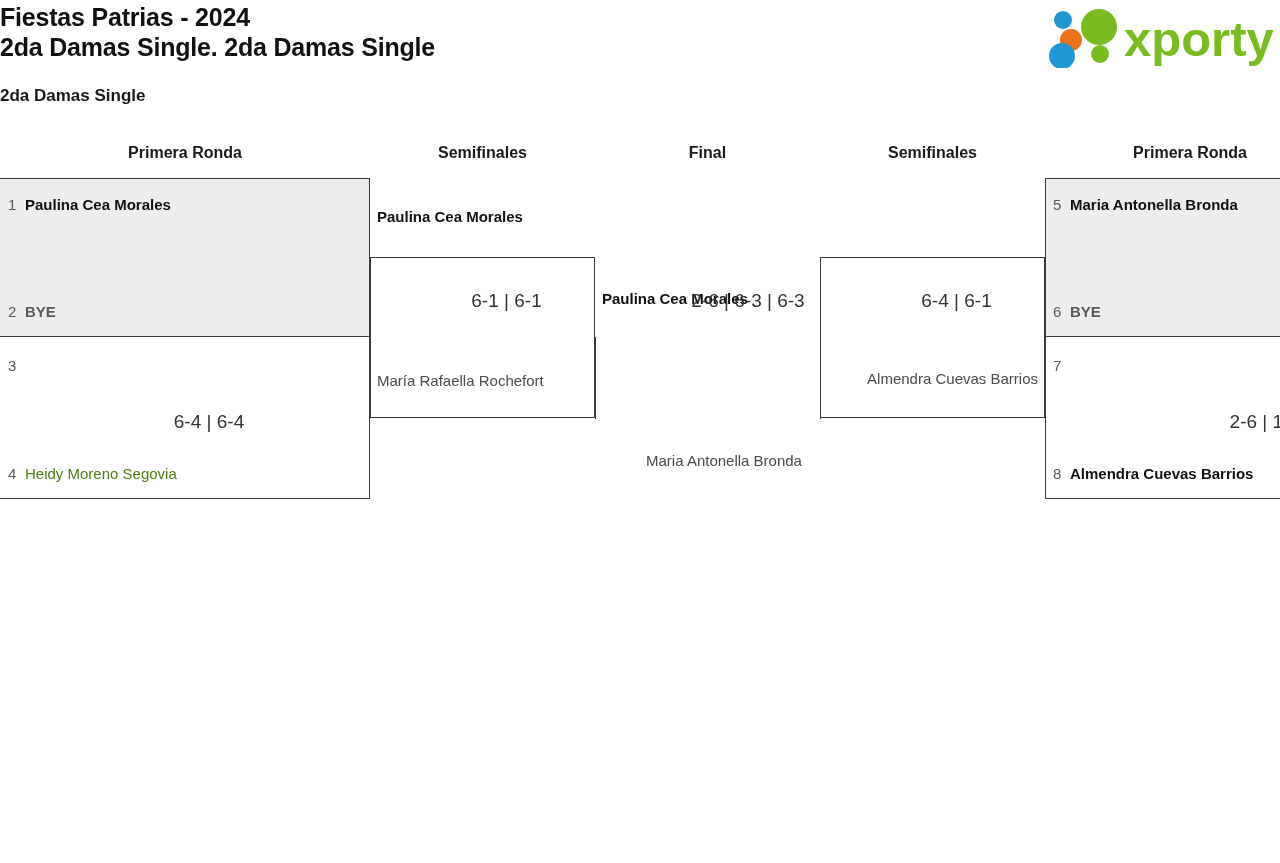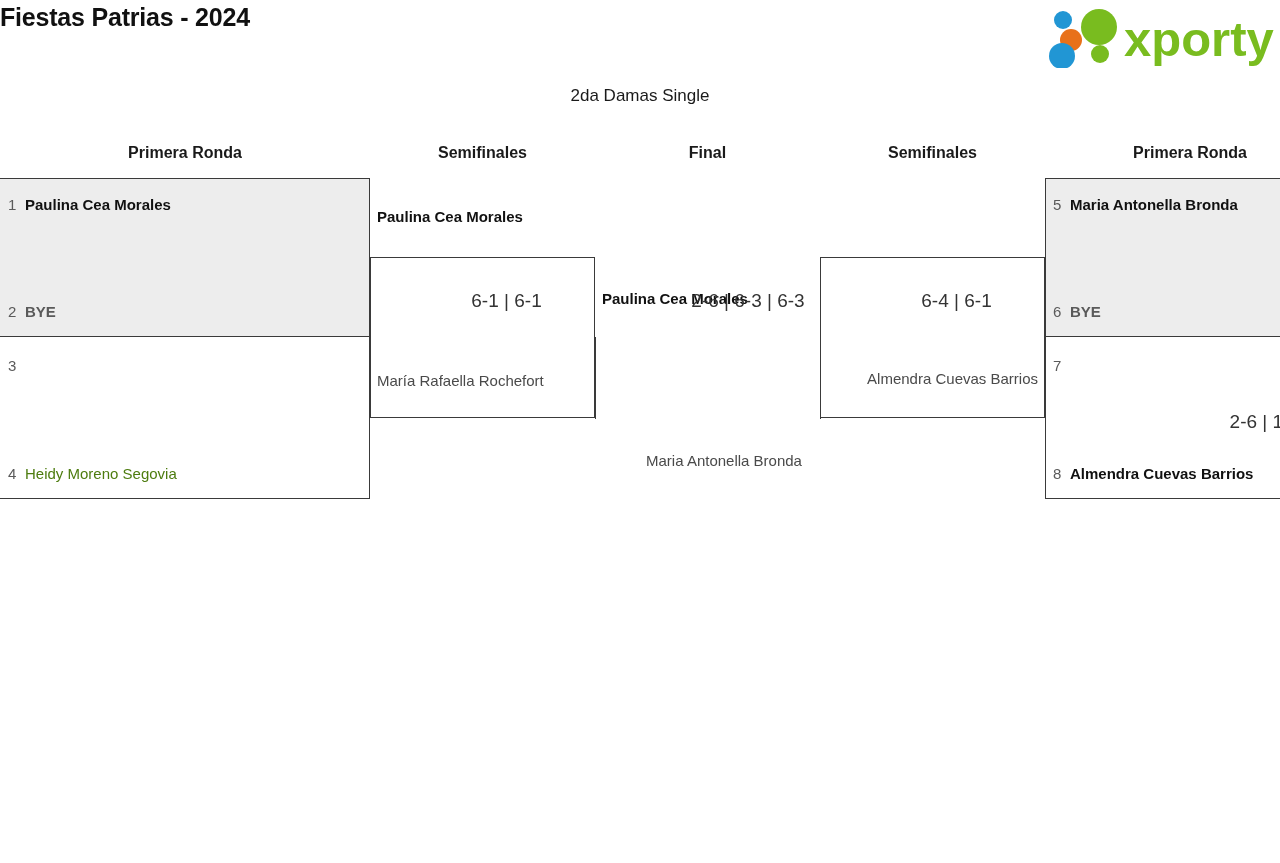--- a/index.html
+++ b/index.html
@@ -21,21 +21,21 @@
   }
   .page-title .line2 { display: block; }
 
   .logo {
     position: absolute; right: 4px; top: 4px;
     width: 232px; height: 64px;
   }
 
   .bracket-title {
     position: absolute; left: 0; top: 86px; width: 1280px;
-    text-align: center; font-size: 17px; font-weight: 400; color: #1a1a1a;
+    font-size: 17px; font-weight: 700; color: #1a1a1a;
   }
 
   
   .round-head {
     position: absolute; top: 144px;
     font-size: 16px; font-weight: 600; color: #1a1a1a;
     text-align: center; white-space: nowrap;
   }
   .rh-r1l  { left: 0;    width: 370px; }
   .rh-sfl  { left: 370px; width: 225px; }
@@ -117,20 +117,21 @@
   
   .conn { position: absolute; background: #3a3a3a; }
 </style>
 </head>
 <body>
 
 <div id="root">
 
   <div class="page-title">
     <span>Fiestas Patrias - 2024</span>
+    <span class="line2">2da Damas Single. 2da Damas Single</span>
   </div>
 
   <svg class="logo" viewBox="0 0 232 64" aria-label="xporty">
     <circle cx="19" cy="16" r="9" fill="#2196d4"></circle>
     <circle cx="27" cy="36" r="11" fill="#e8711a"></circle>
     <circle cx="18" cy="52" r="13" fill="#2196d4"></circle>
     <circle cx="55" cy="23" r="18" fill="#79bc1f"></circle>
     <circle cx="56" cy="50" r="9" fill="#79bc1f"></circle>
     <text x="80" y="52" font-family="Liberation Sans, sans-serif" font-size="49" font-weight="700" fill="#79bc1f">xporty</text>
   </svg>
@@ -156,20 +157,21 @@
   </div>
 
   <div class="slot s-l2a lose">
     <span class="seed">3</span>
     <span class="pname"></span>
   </div>
   <div class="slot s-l2b lose">
     <span class="seed">4</span>
     <span class="pname">Heidy Moreno Segovia</span>
   </div>
+  <div class="score sc-l2">6-4 | 6-4</div>
 
   <div class="box b-lsf"></div>
   <div class="advance adv-lsf">Paulina Cea Morales</div>
   <div class="loser los-lsf">María Rafaella Rochefort</div>
   <div class="score sc-lsf">6-1 | 6-1</div>
 
   <div class="advance adv-fin">Paulina Cea Morales</div>
   <div class="score sc-fin">2-6 | 6-3 | 6-3</div>
   <div class="loser los-fin">Maria Antonella Bronda</div>
 

